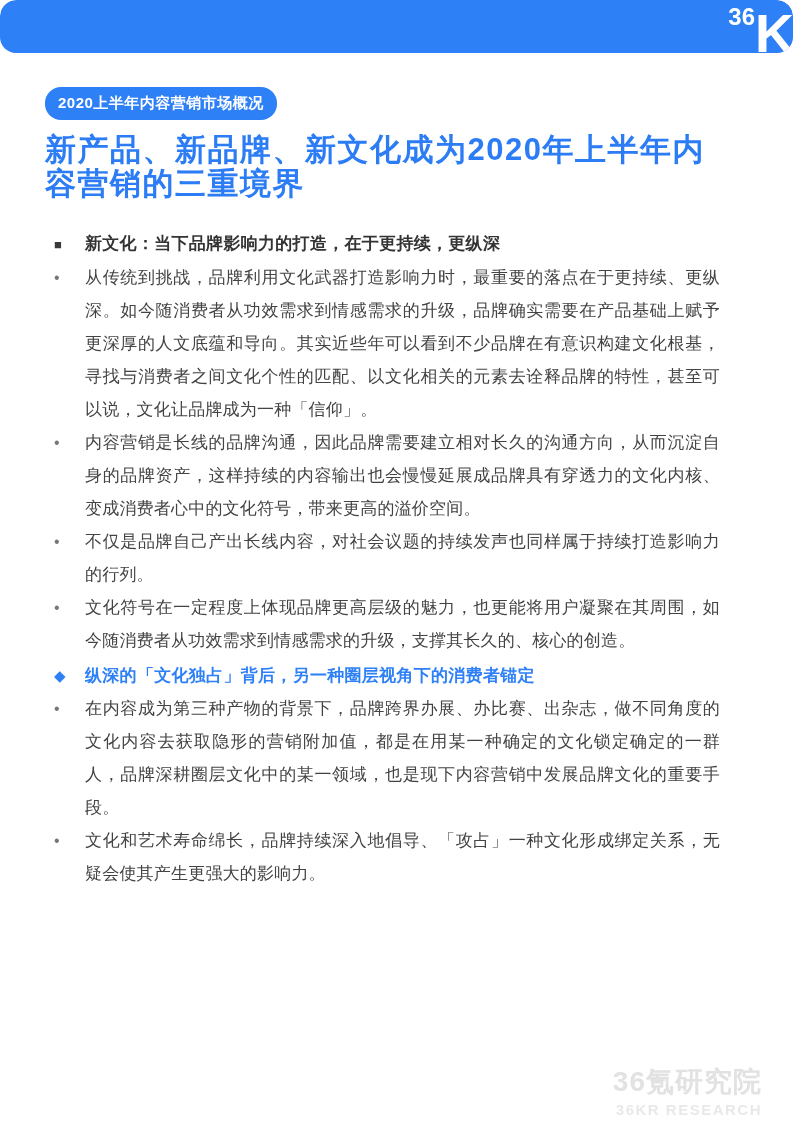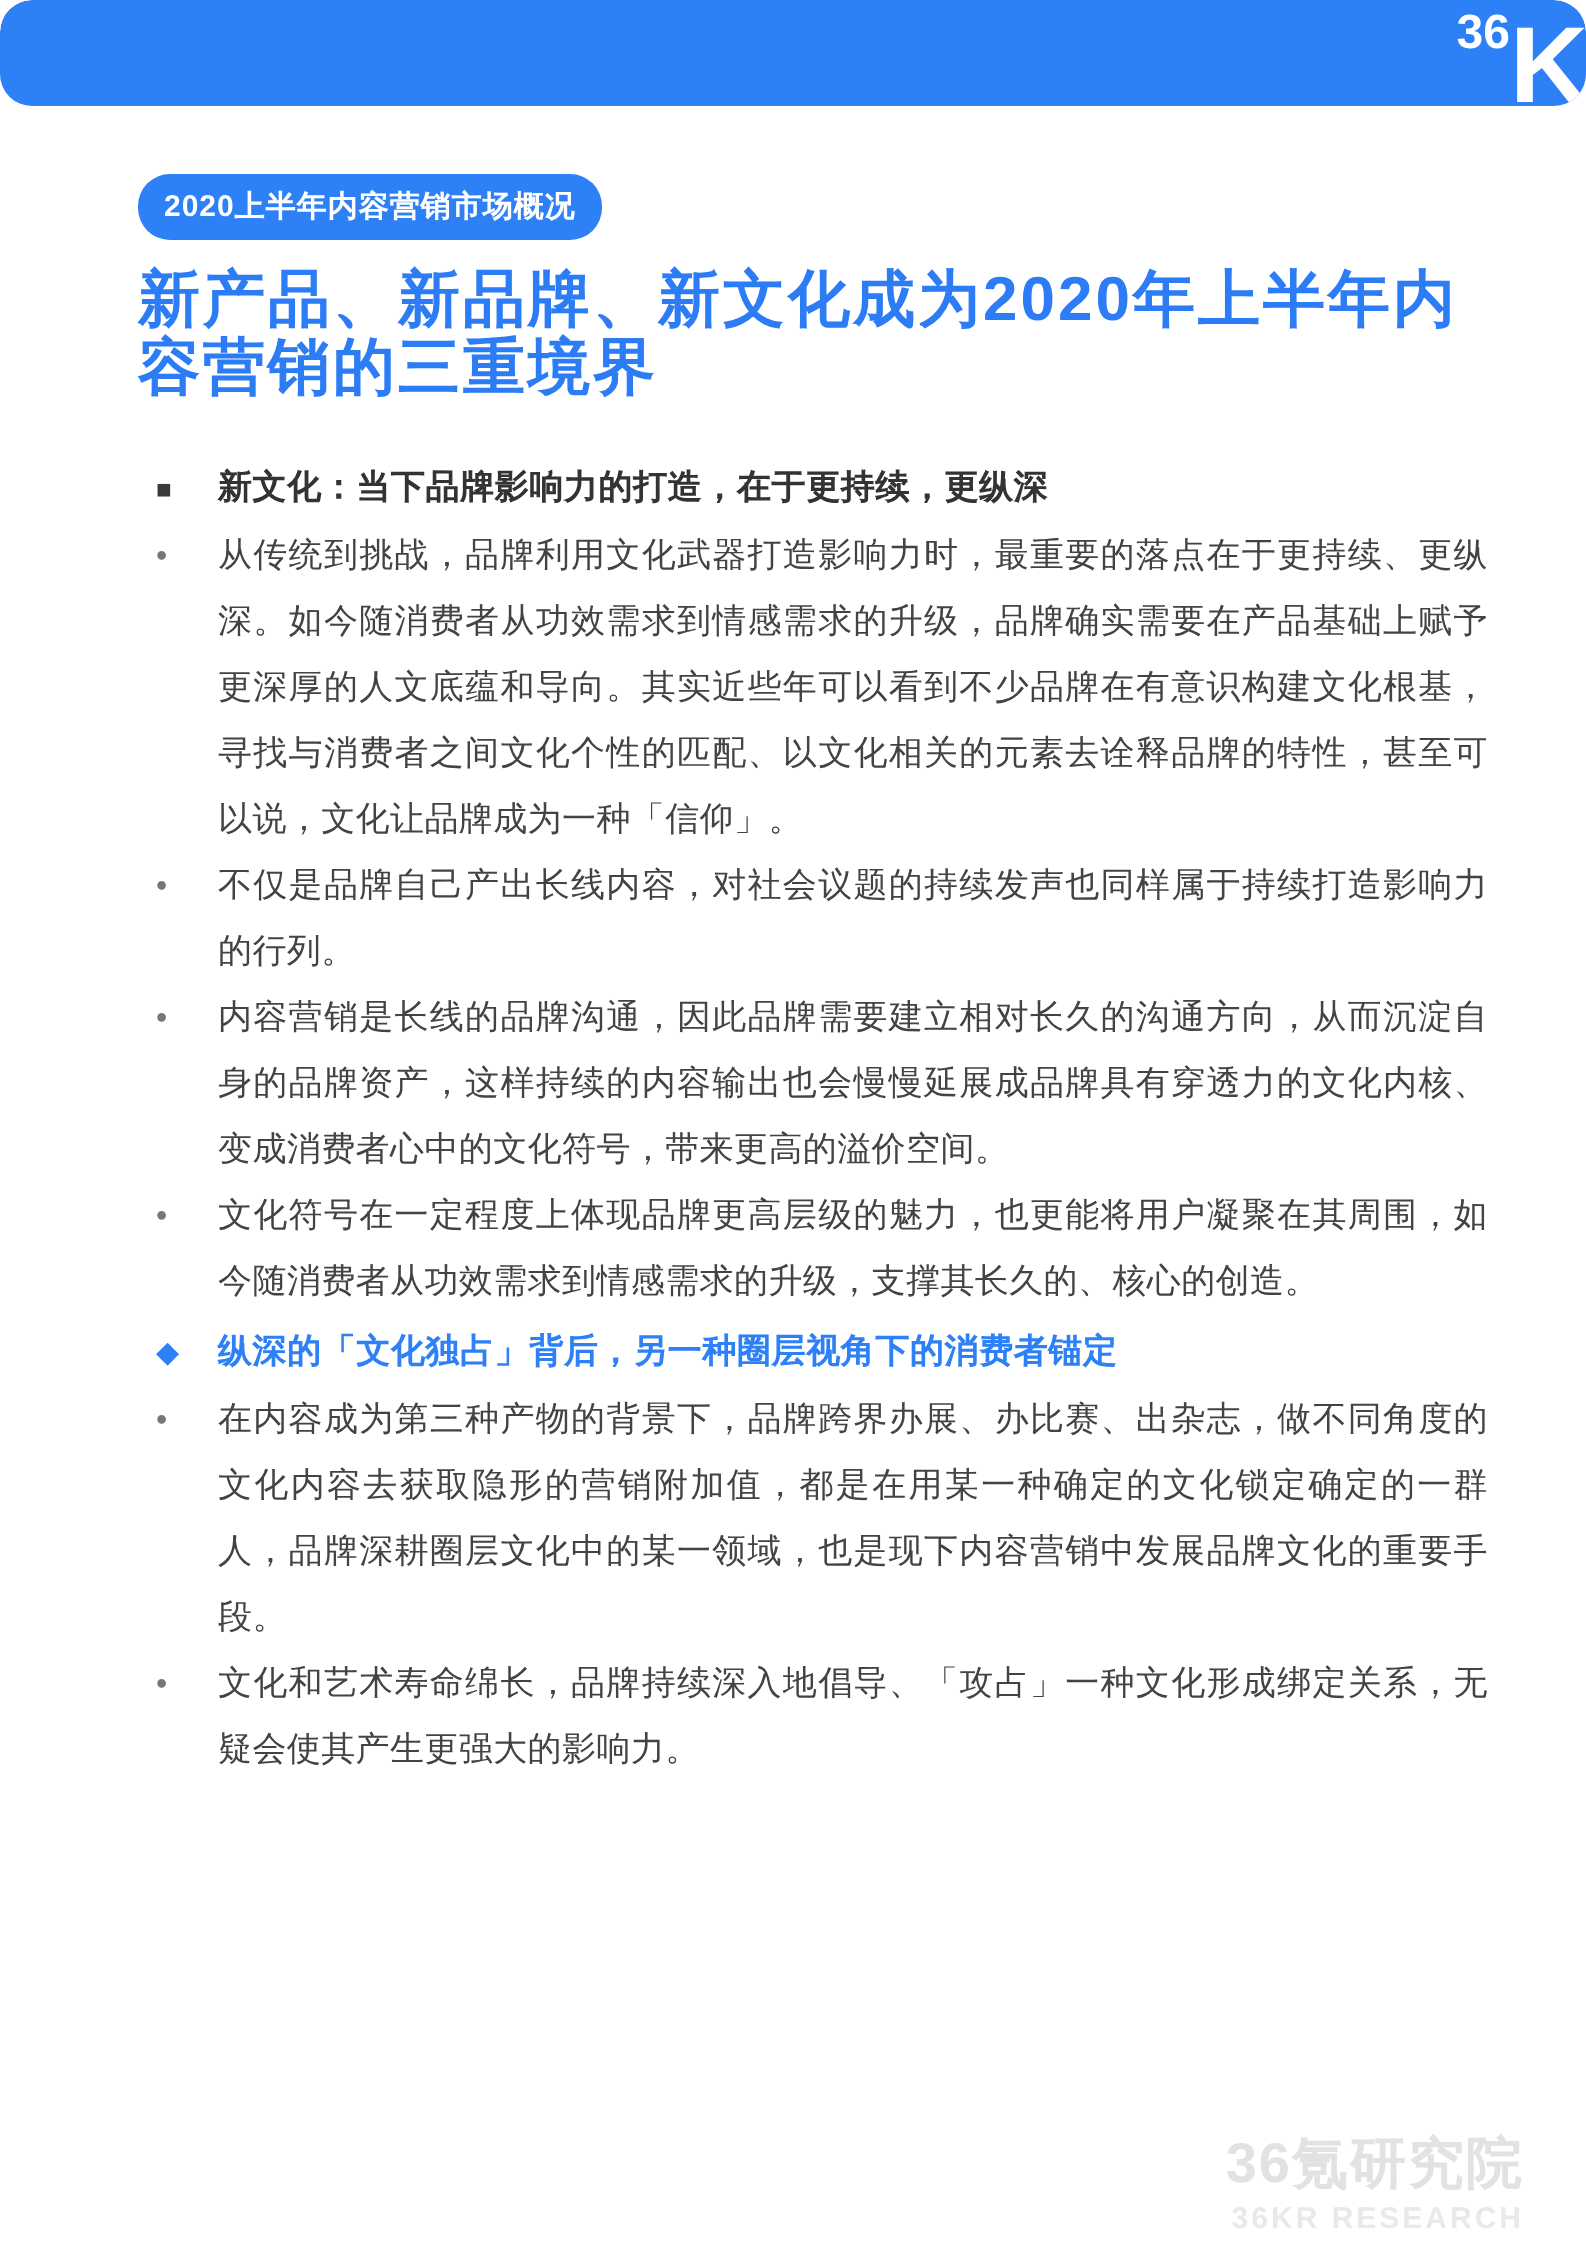--- a/index.html
+++ b/index.html
@@ -45,21 +45,20 @@
     letter-spacing: -3px;
   }
 
   
   .content {
     position: absolute;
     top: 53px;
     left: 0;
     width: 756px;
     padding: 0 36px 0 45px;
-    margin-left: 24px;
   }
 
   .badge {
     display: inline-block;
     margin-top: 34px;
     background: #2E80F7;
     color: #ffffff;
     font-size: 15px;
     font-weight: bold;
     padding: 7px 13px 7px 13px;
@@ -173,26 +172,26 @@
         </div>
 
         <div class="row row-bullet">
           <span class="marker"></span>
           <span class="text">从传统到挑战，品牌利用文化武器打造影响力时，最重要的落点在于更持续、更纵深。如今随消费者从功效需求到情感需求的升级，品牌确实需要在产品基础上赋予更深厚的人文底蕴和导向。其实近些年可以看到不少品牌在有意识构建文化根基，寻找与消费者之间文化个性的匹配、以文化相关的元素去诠释品牌的特性，甚至可以说，文化让品牌成为一种「信仰」。</span>
         </div>
 
 
         <div class="row row-bullet">
           <span class="marker"></span>
+          <span class="text">内容营销是长线的品牌沟通，因此品牌需要建立相对长久的沟通方向，从而沉淀自身的品牌资产，这样持续的内容输出也会慢慢延展成品牌具有穿透力的文化内核、变成消费者心中的文化符号，带来更高的溢价空间。</span>
+        </div>
+
+        <div class="row row-bullet">
+          <span class="marker"></span>
           <span class="text">不仅是品牌自己产出长线内容，对社会议题的持续发声也同样属于持续打造影响力的行列。</span>
-        </div>
-
-        <div class="row row-bullet">
-          <span class="marker"></span>
-          <span class="text">内容营销是长线的品牌沟通，因此品牌需要建立相对长久的沟通方向，从而沉淀自身的品牌资产，这样持续的内容输出也会慢慢延展成品牌具有穿透力的文化内核、变成消费者心中的文化符号，带来更高的溢价空间。</span>
         </div>
 
         <div class="row row-bullet">
           <span class="marker"></span>
           <span class="text">文化符号在一定程度上体现品牌更高层级的魅力，也更能将用户凝聚在其周围，如今随消费者从功效需求到情感需求的升级，支撑其长久的、核心的创造。</span>
         </div>
 
         <div class="row row-heading-diamond">
           <span class="marker"></span>
           <span class="text">纵深的「文化独占」背后，另一种圈层视角下的消费者锚定</span>

